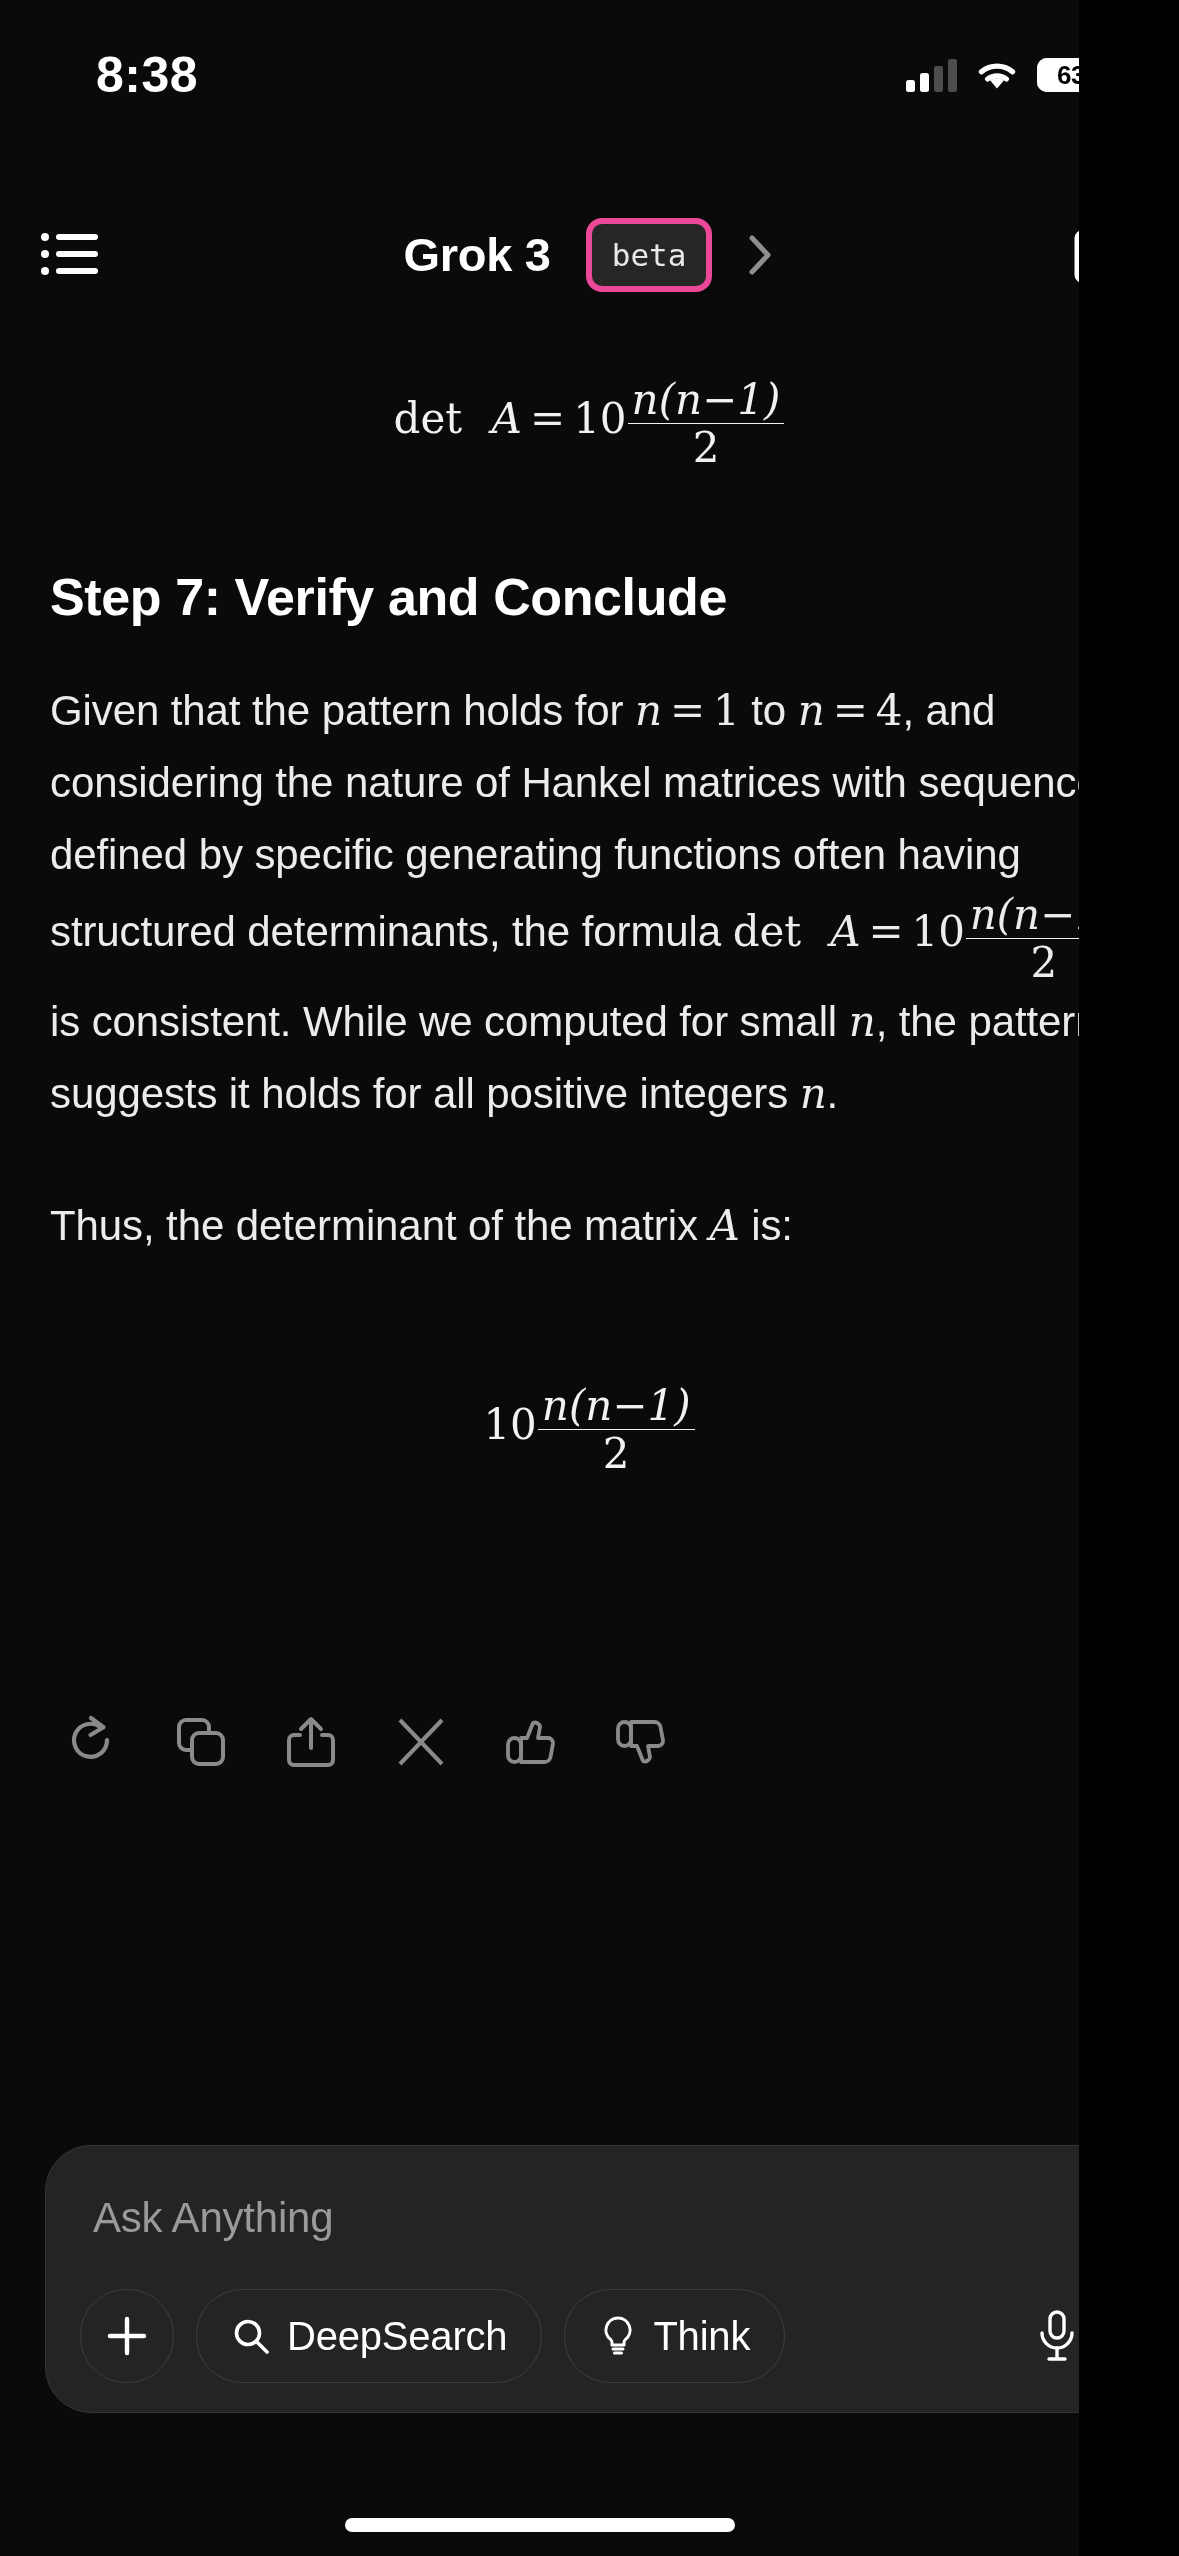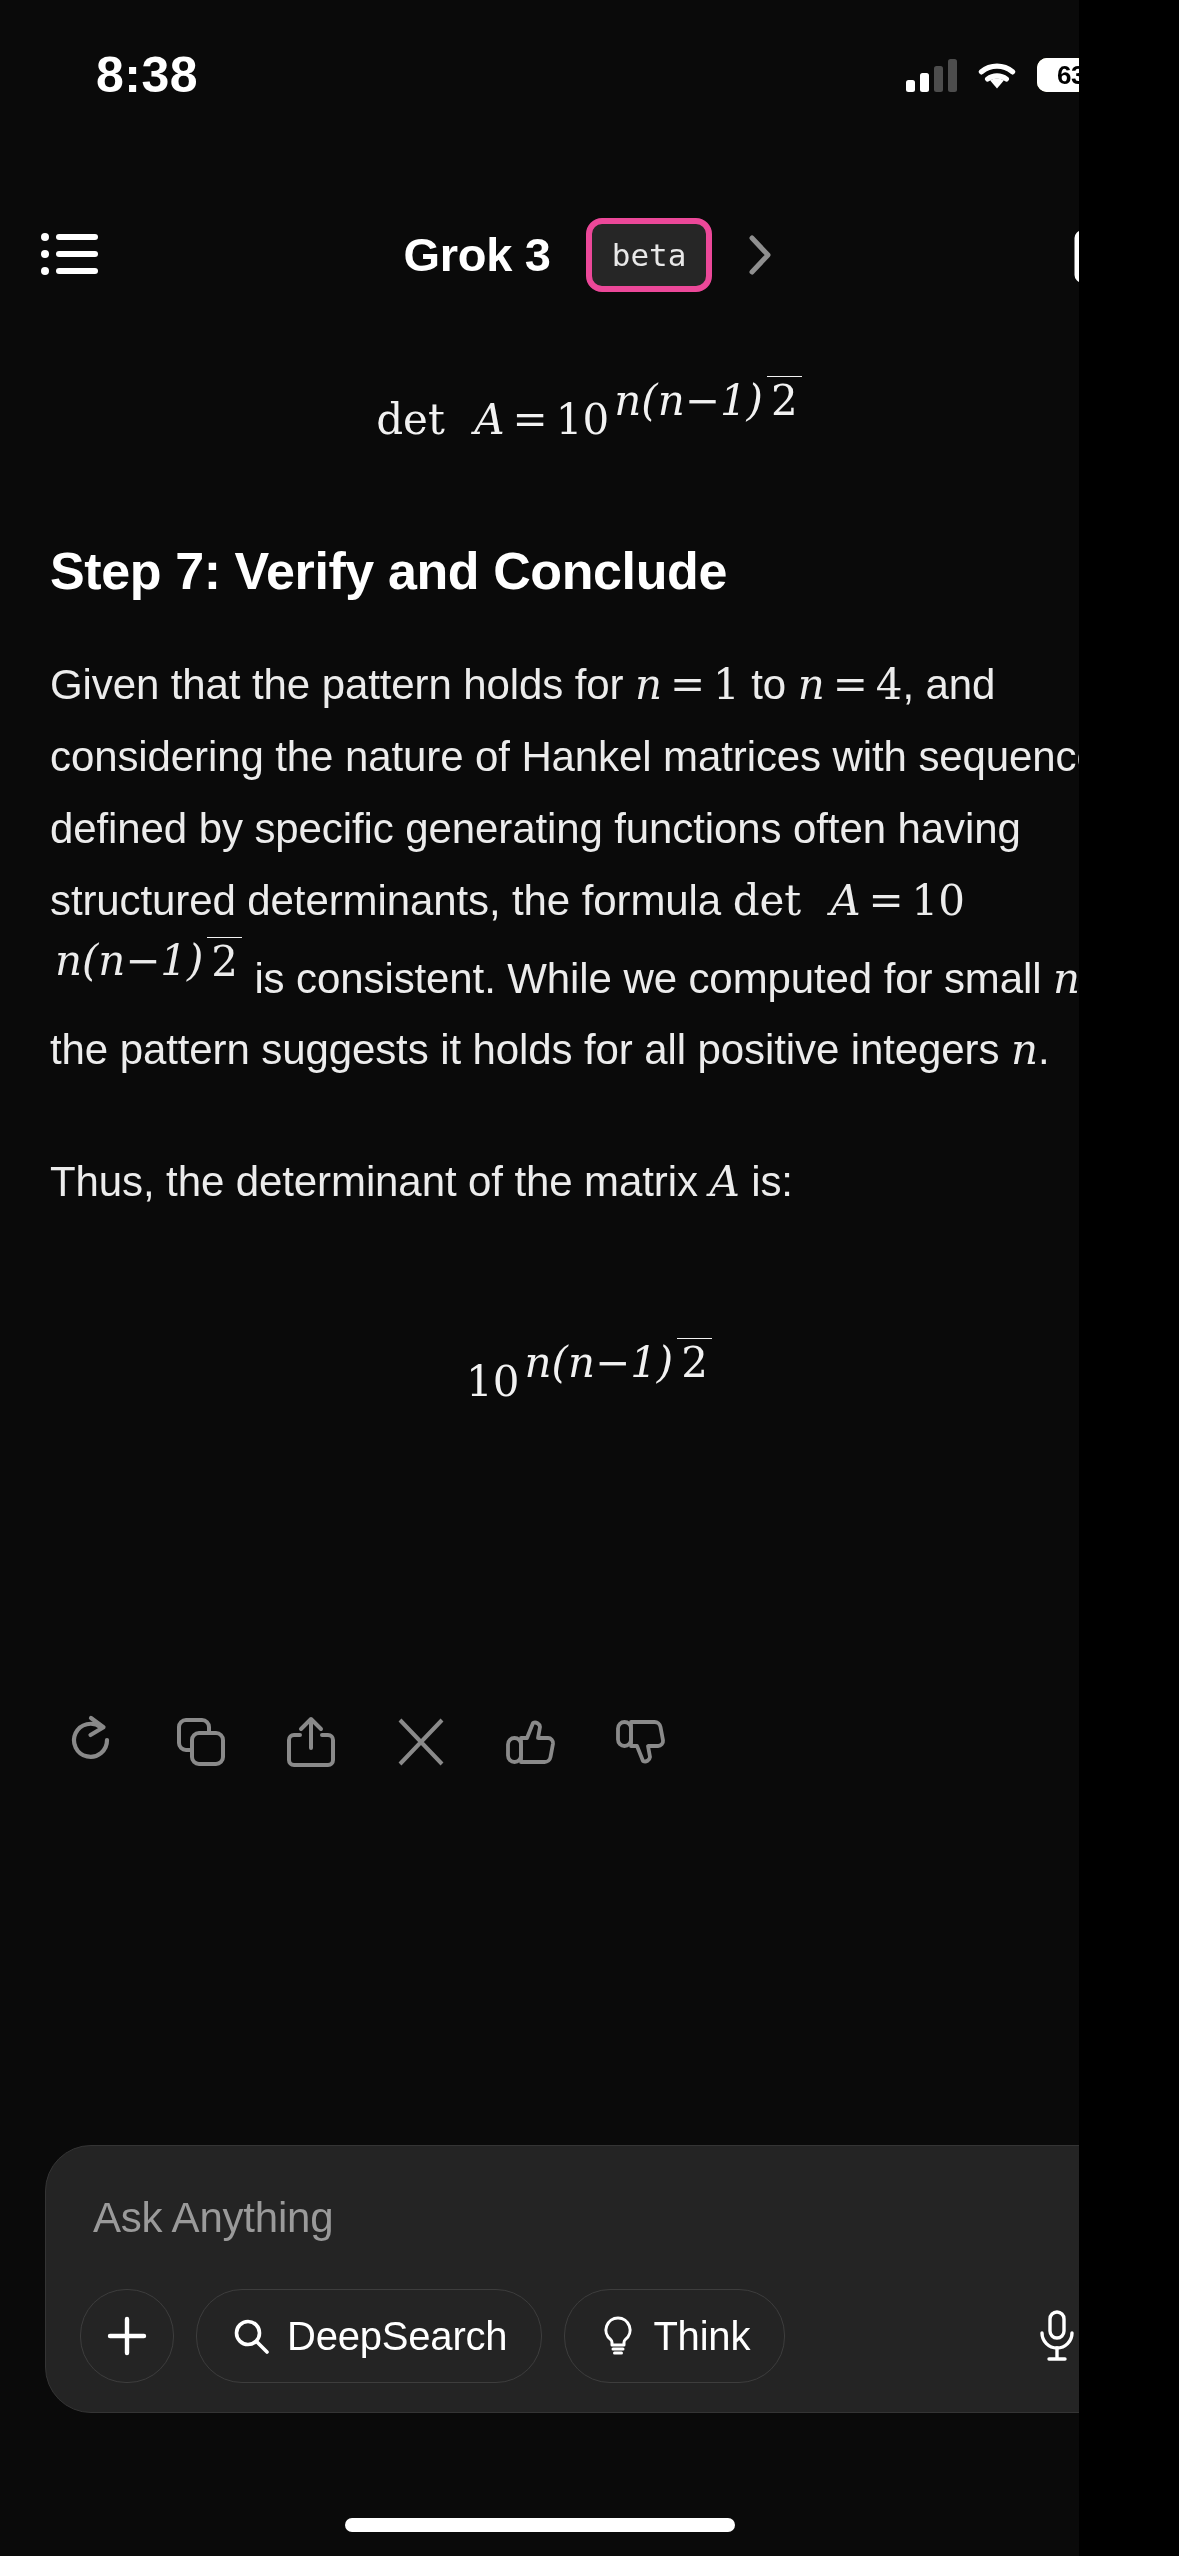--- a/index.html
+++ b/index.html
@@ -210,20 +210,21 @@
     font-size: 42px;
   }
   .mo { padding: 0 8px; }
   .mrm {
     font-family: "DejaVu Serif", "Liberation Serif", serif;
     font-style: normal;
     font-size: 42px;
   }
   .frac {
     display: inline-flex;
+    flex-direction: column;
     align-items: center;
     vertical-align: 0.9em;
     font-size: 0.46em;
     line-height: 1.12;
     margin: 0 1px;
   }
   .frac .num { padding: 0 4px; }
   .frac .den {
     padding: 0 4px;
     border-top: 1.6px solid #f2f2f2;

